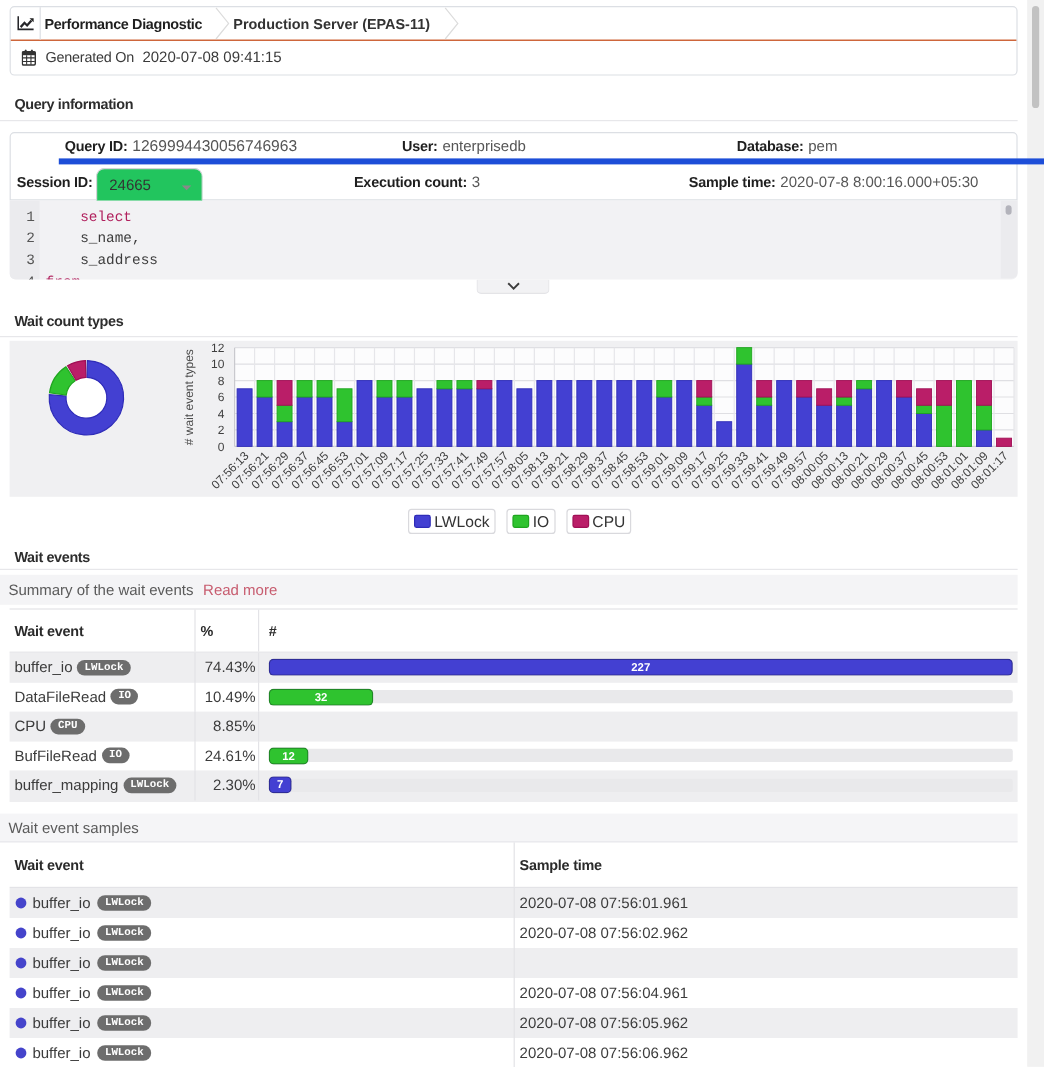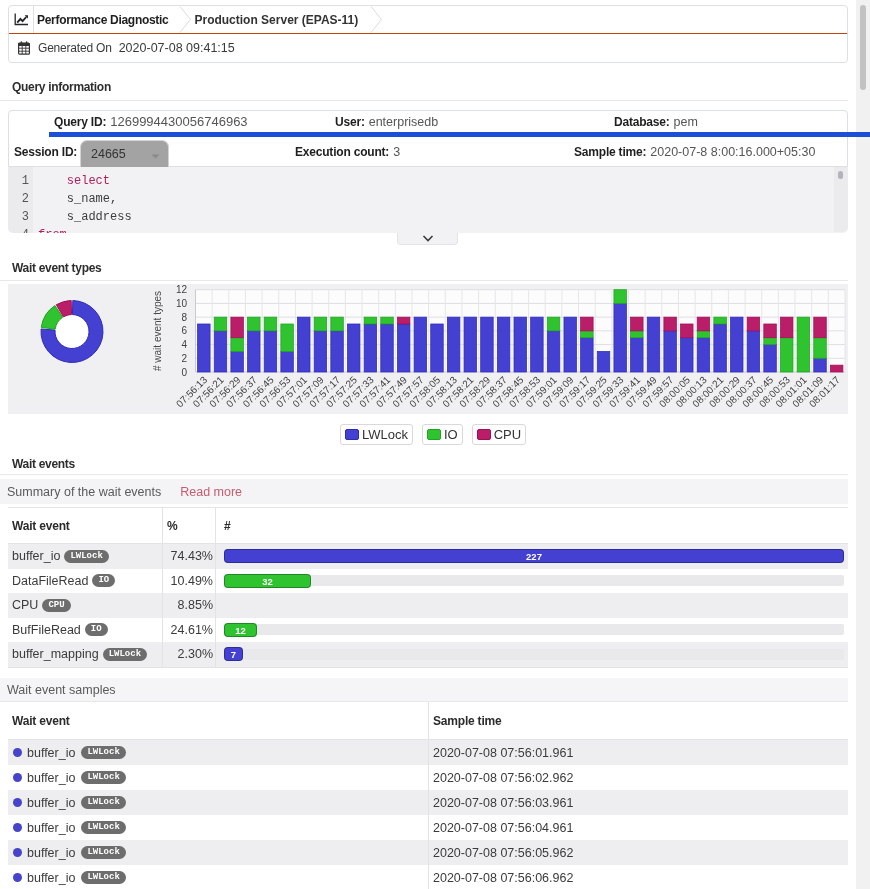--- a/index.html
+++ b/index.html
@@ -24,21 +24,21 @@
 .hline { position:absolute; left:0px; width:848px; border-top:1px solid #e7e7ea; }
 
 
 #qpanel { left:8px; top:110px; width:840px; height:57px; border:1px solid #dcdfe4; border-radius:4px 4px 0 0; background:#fff; }
 .qrow { position:absolute; left:0; width:100%; }
 .qr1 { top:0; height:26px; border-bottom:5px solid #1d4ed8;margin-left:40px; }
 .qr2 { top:26px; height:29px; }
 .qcell { position:absolute; top:0; height:100%; display:flex; align-items:center; font-size:12.5px; color:#555; white-space:nowrap; }
 .qcell b { font-size:12px; letter-spacing:-0.2px; color:#1f1f1f; margin-right:4px; }
 .qv { font-size:13px; }
-#selbox { left:80px; top:140px; width:89px; height:27px; background:#a3a3a3; border:1px solid #d4d4d8; border-bottom:none; border-radius:7px 7px 0 0; display:flex; align-items:center; font-size:12.5px; color:#333; padding-left:10px; z-index:3; }
+#selbox { left:80px; top:140px; width:89px; height:27px; background:#22c55e; border:1px solid #d4d4d8; border-bottom:none; border-radius:7px 7px 0 0; display:flex; align-items:center; font-size:12.5px; color:#333; padding-left:10px; z-index:3; }
 #selbox svg { position:absolute; right:8px; top:13px; }
 
 
 #editor { left:8px; top:167px; width:840px; height:66px; background:#f2f2f4; overflow:hidden; border-radius:0 0 5px 5px; font-family:"Liberation Mono", monospace; font-size:12px; }
 #gutter { position:absolute; left:0; top:0; width:25px; height:100%; background:#ebebee; }
 .cl { position:absolute; height:18px; line-height:18px; white-space:pre; }
 .lnum { left:0; width:21px; text-align:right; color:#555; }
 .code { left:30px; color:#3d3d3d; }
 .kw { color:#b01f5c; }
 #edscol { left:834px; top:167px; width:14px; height:65px; background:#ebebee; border-radius:0 0 5px 0; }
@@ -48,21 +48,21 @@
 
 #chartpanel { left:8px; top:284px; width:840px; height:130px; background:#f0f0f2; }
 
 
 #legend { left:0; top:424px; width:866px; display:flex; justify-content:center; gap:9px; }
 .leg { height:21px; background:#fff; border:1px solid #d9d9dd; border-radius:3px; display:flex; align-items:center; padding:0 4px; font-size:13px; color:#333; }
 .leg .sq { width:14px; height:11px; border-radius:2px; margin-right:3px; }
 
 
 #sumbar { left:0px; top:479px; width:848px; height:25px; background:#f4f4f6; display:flex; align-items:center; padding-left:7px; font-size:12.5px; color:#5a5a5a; }
-#sumbar a { color:#c75c6f; margin-left:19px; text-decoration:none; }
+#sumbar a { color:#c75c6f; margin-left:8px; text-decoration:none; }
 #sumtable { left:8px; top:507px; width:840px; border-top:1px solid #e3e3e7; border-bottom:1px solid #e3e3e7; font-size:12.5px; color:#3b3b3b; }
 #sumhead { display:flex; height:36px; align-items:center; font-weight:bold; font-size:12px; letter-spacing:-0.2px; color:#2b2b2b; border-bottom:1px solid #e3e3e7; }
 .srow { display:flex; height:24.5px; align-items:center; }
 .srow.alt { background:#eeeef0; }
 .c1 { width:155px; padding-left:4px; display:flex; align-items:center; border-right:1px solid #e3e3e7; height:100%; }
 .c2 { width:53px; padding-right:2px; border-right:1px solid #e3e3e7; height:100%; display:flex; align-items:center; justify-content:flex-end; }
 .c3 { flex:1; padding-left:8px; height:100%; display:flex; align-items:center; }
 #sumhead .c2 { justify-content:flex-start; padding-left:4px; }
 .track { width:620px; height:11px; background:#e9e9eb; border-radius:2px; position:relative; overflow:visible; }
 .fill { height:14px; position:relative; top:-1.5px; border-radius:4px; color:#fff; font-size:9.5px; font-weight:bold; text-align:center; line-height:13px; border:1px solid rgba(0,0,20,0.3); }
@@ -150,21 +150,21 @@
   <div class="cl code" style="top:59px"><span class="kw">from</span></div>
 </div>
 <div class="abs" id="edscol"></div>
 <div class="abs" id="edsb"></div>
 <div class="abs" id="exptab">
     <svg width="12" height="7" viewBox="0 0 12 7">
       <path d="M1.5 1 L6 5.5 L10.5 1" fill="none" stroke="#3c3c3c" stroke-width="1.6"></path>
     </svg>
   </div>
 
-<div class="h2" style="top:261px">Wait event types</div>
+<div class="h2" style="top:261px">Wait count types</div>
 <div class="hline" style="top:280px"></div>
 
 <div class="abs" id="chartpanel">
 <svg width="840" height="130" viewBox="0 0 840 130" font-family="Liberation Sans, sans-serif">
 <circle cx="64.0" cy="47.5" r="17.5" fill="#ffffff"></circle>
       <path d="M64.81,16.51 A31,31 0 1 1 33.10,44.96 L47.06,46.11 A17,17 0 1 0 64.45,30.51 Z" fill="#4340d2" stroke="#2f2cb8" stroke-width="1"></path>
       <path d="M33.28,43.35 A31,31 0 0 1 46.94,21.62 L54.64,33.31 A17,17 0 0 0 47.15,45.22 Z" fill="#2fc32f" stroke="#1fa51f" stroke-width="1"></path>
       <path d="M48.31,20.76 A31,31 0 0 1 63.19,16.51 L63.55,30.51 A17,17 0 0 0 55.40,32.84 Z" fill="#ba1e68" stroke="#a00f55" stroke-width="1"></path>
 <rect x="187.5" y="5.70" width="649.5" height="82.30" fill="#fcfcfd"></rect>
       <line x1="187.5" y1="88.00" x2="837.0" y2="88.00" stroke="#c9c9ce" stroke-width="1"></line>
@@ -410,21 +410,20 @@
         <span class="badge">LWLock</span>
       </div>
       <div class="p2">2020-07-08 07:56:02.962</div>
     </div>
     <div class="prow alt">
       <div class="p1">
         <span class="dot"></span>
         <span>buffer_io</span>
         <span class="badge">LWLock</span>
       </div>
-      <div class="p2">2020-07-08 07:56:03.961</div>
     </div>
     <div class="prow ">
       <div class="p1">
         <span class="dot"></span>
         <span>buffer_io</span>
         <span class="badge">LWLock</span>
       </div>
       <div class="p2">2020-07-08 07:56:04.961</div>
     </div>
     <div class="prow alt">

